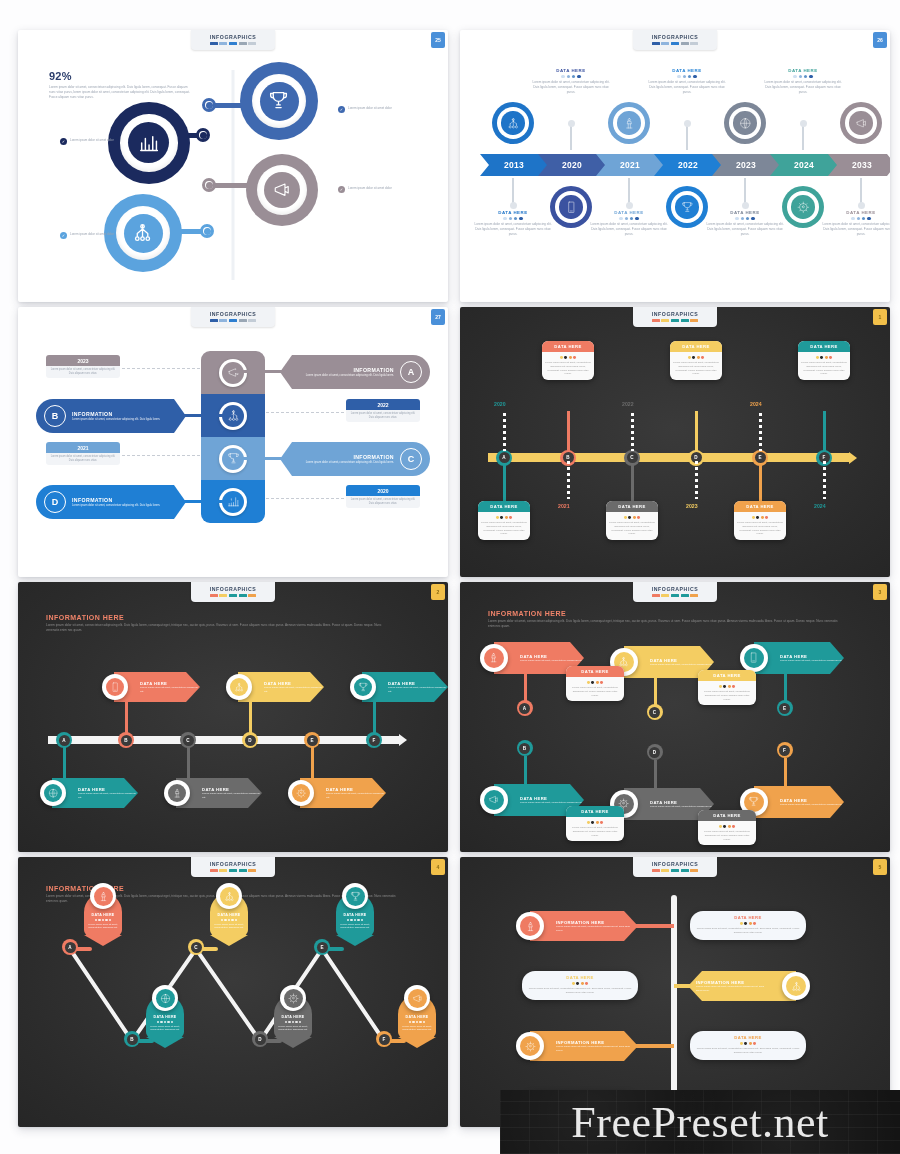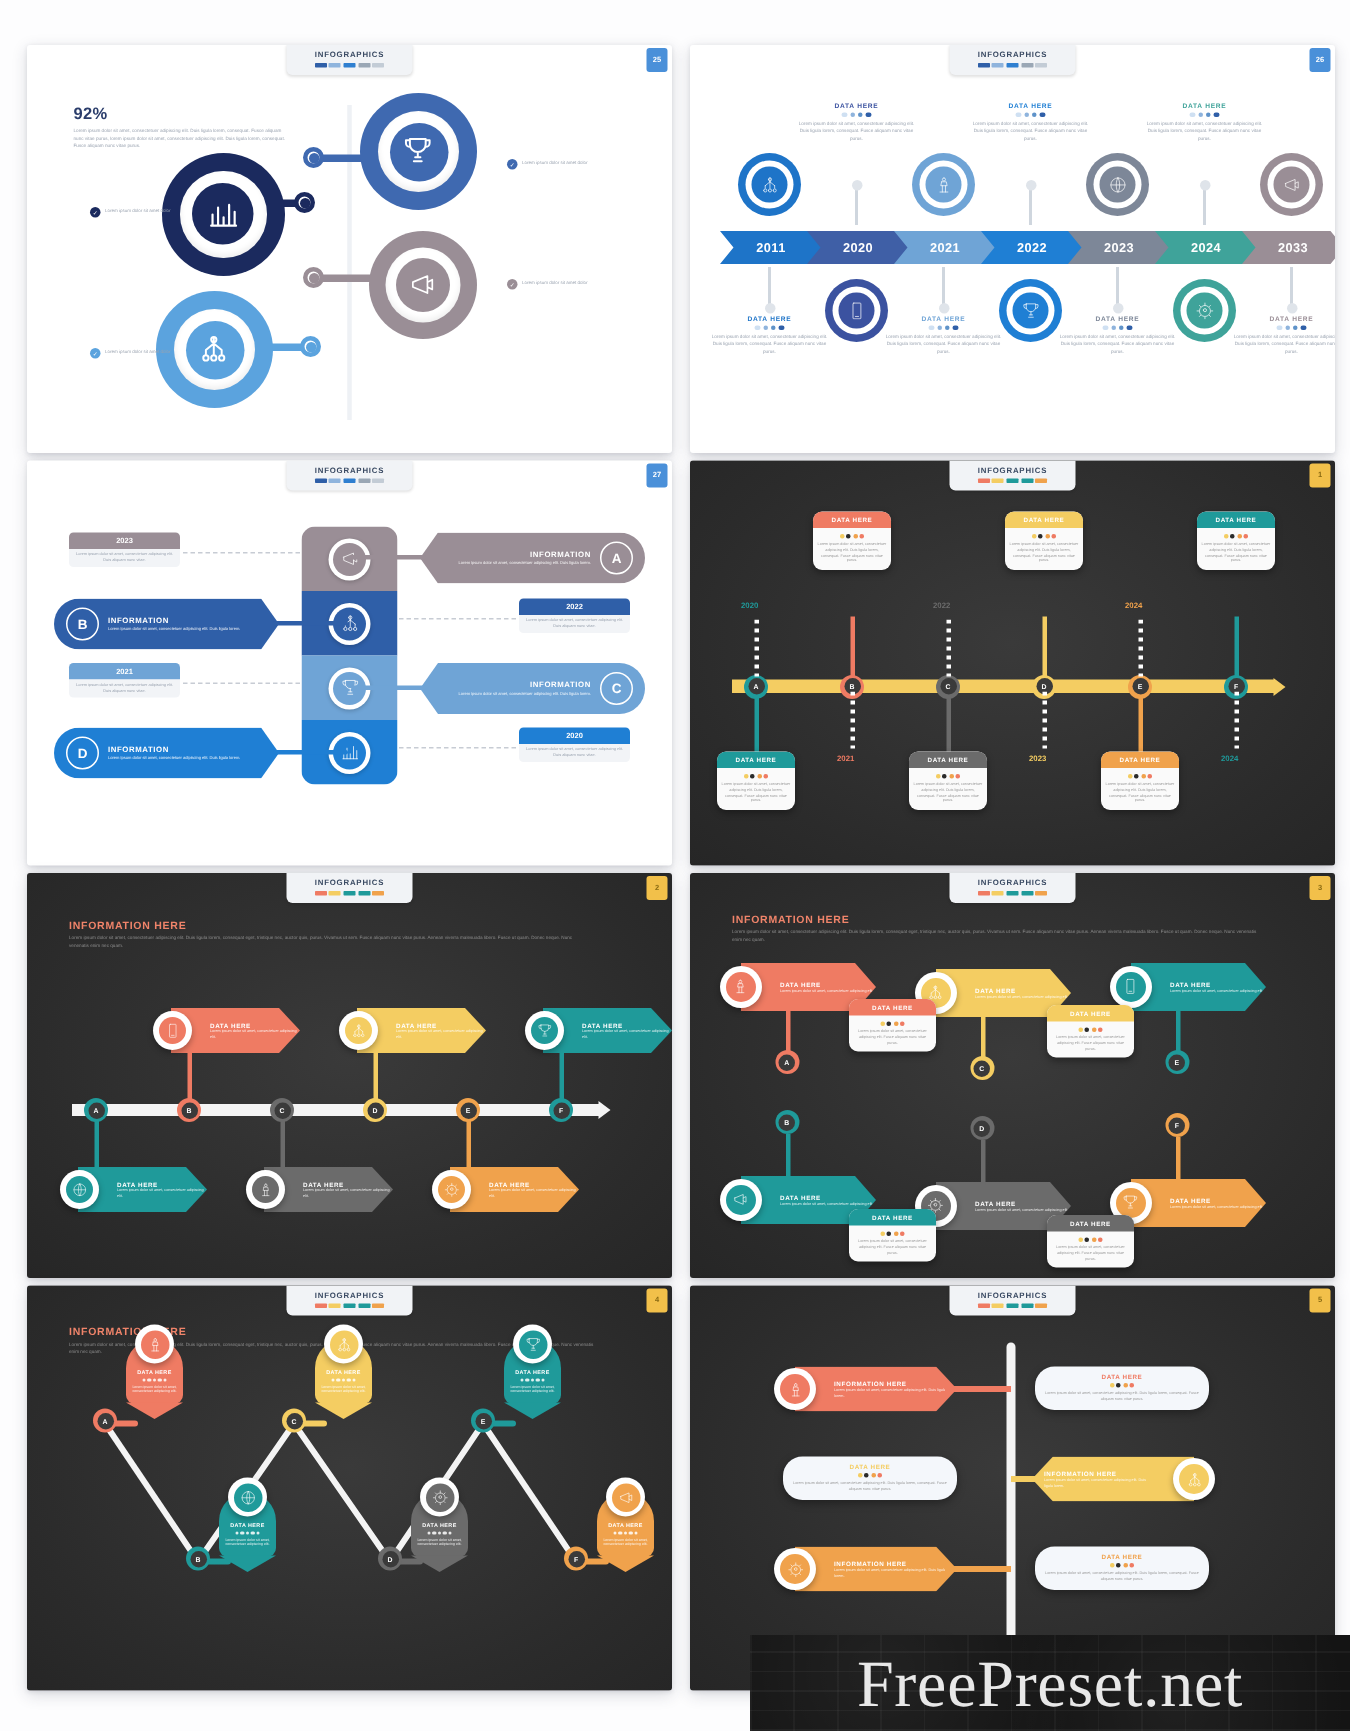--- a/index.html
+++ b/index.html
@@ -259,21 +259,21 @@
           <i style="background: rgb(47, 95, 168);"></i>
           <i style="background: rgb(143, 180, 221);"></i>
           <i style="background: rgb(47, 127, 208);"></i>
           <i style="background: rgb(154, 167, 181);"></i>
           <i style="background: rgb(195, 204, 214);"></i>
         </div>
     </div>
     <div class="pnum blue">26</div>
     <div class="slide-inner">
       <div id="s2-body">
-          <div class="chev" style="left:14px;top:118px;width:68px;background:#1e74c8;">2011</div>
+          <div class="chev" style="left:14px;top:118px;width:68px;background:#1e74c8;">2013</div>
           <div class="nodeC" style="left:26px;top:66px;width:42px;height:42px;background:#1e74c8;">
             <div class="in" style="width:31.92px;height:31.92px;">
               <div class="cr" style="width:23.520000000000003px;height:23.520000000000003px;background:#1e74c8;">
                 <svg width="12.6" height="12.6" viewBox="0 0 24 24" fill="none" stroke="#fff" stroke-width="0.9" stroke-linecap="round" stroke-linejoin="round">
                   <path d="M12 3v5M12 8 6 13M12 8l6 5M6 13v3M18 13v3M12 8v8M10 19a2 2 0 1 0 4 0 2 2 0 1 0-4 0M4 19a2 2 0 1 0 4 0 2 2 0 1 0-4 0M16 19a2 2 0 1 0 4 0 2 2 0 1 0-4 0M10 5a2 2 0 1 0 4 0 2 2 0 1 0-4 0"></path>
                 </svg>
               </div>
             </div>
           </div>
           <div class="stem" style="left:46.2px;top:142px;height:26px;"></div>

